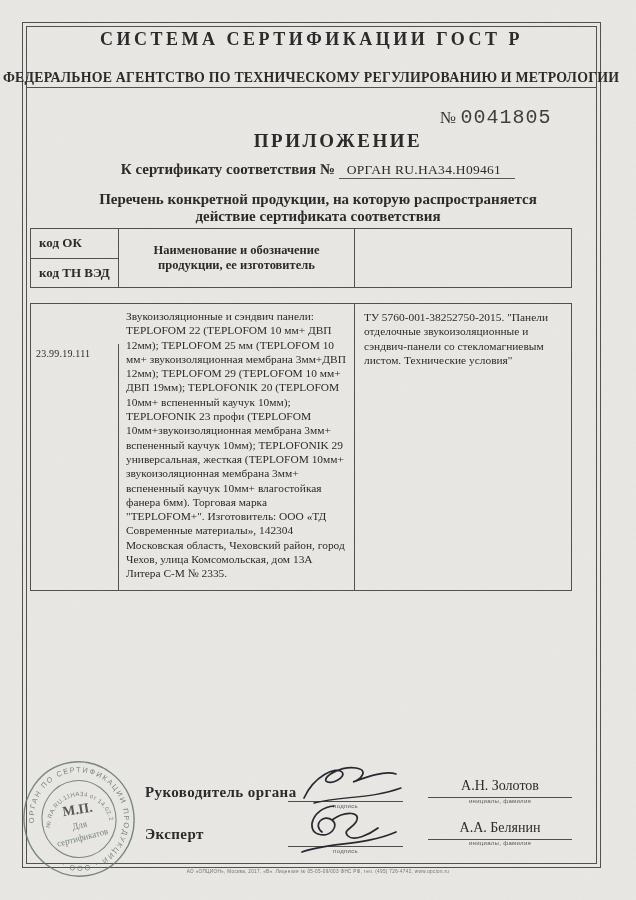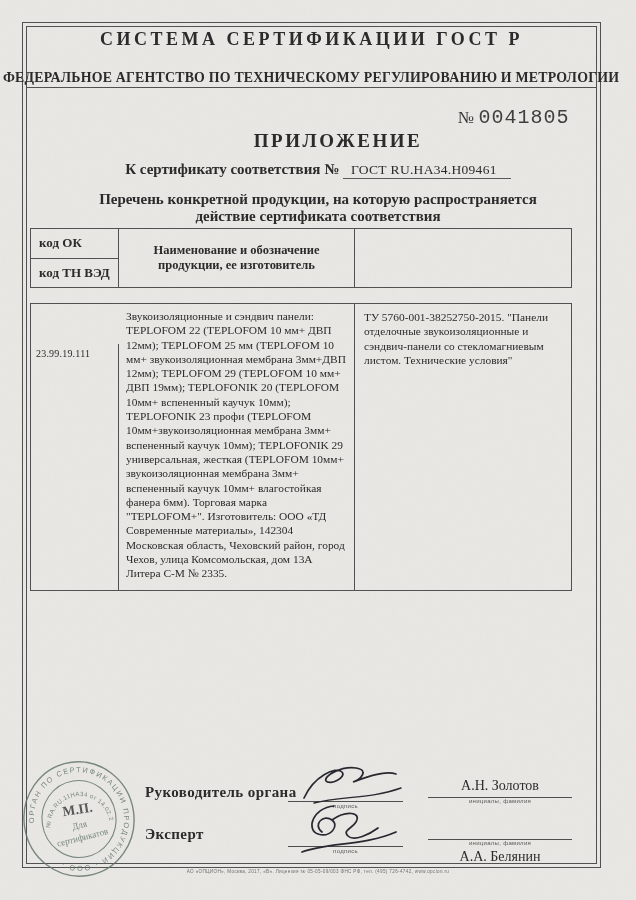--- a/index.html
+++ b/index.html
@@ -24,21 +24,21 @@
   }
   
   .header-box{
     position:absolute;left:0;top:0;right:0;height:60px;
     border-bottom:1.6px solid var(--line);
     display:flex;flex-direction:column;justify-content:center;align-items:center;gap:20px;
   }
   .system-title{font-weight:bold;font-size:18px;letter-spacing:3.5px;white-space:nowrap;}
   .agency-title{font-weight:bold;font-size:13.6px;letter-spacing:.2px;white-space:nowrap;transform:scaleX(1.02);}
   
-  .blank-number{left:440px;top:106px;font-size:17px;white-space:nowrap;color:#323232;margin-left:18px;}
+  .blank-number{left:440px;top:106px;font-size:17px;white-space:nowrap;color:#323232;}
   .blank-number .digits{font-family:"Liberation Mono","DejaVu Sans Mono",monospace;font-size:20px;letter-spacing:1px;color:#3a3a3a;}
   
   .appendix-title{left:0;right:0;top:130px;text-align:center;font-weight:bold;font-size:19px;letter-spacing:2.5px;padding-left:40px;}
   .cert-line{left:0;right:0;top:161px;text-align:center;font-weight:bold;font-size:15px;}
   .cert-number{font-weight:normal;font-size:13.5px;border-bottom:1px solid #555;padding:0 14px 1px 8px;letter-spacing:.3px;}
   .scope{left:0;right:0;text-align:center;font-weight:bold;font-size:15px;}
   .scope1{top:191px;} .scope2{top:208px;}
   
   .tbl{border:1.4px solid var(--line);}
   .tbl-header{left:30px;top:228px;width:540px;height:58px;display:flex;}
@@ -54,21 +54,21 @@
   .code-cell{padding:4px 10px 0 5px;font-size:10px;letter-spacing:.2px;margin-top:40px;}
   .product-cell{padding:5px 6px 0 7px;font-size:11.4px;line-height:14.3px;text-align:left;}
   .doc-cell{padding:6px 10px 0 9px;font-size:11.4px;line-height:14.3px;}
   
   .role{left:145px;font-weight:bold;font-size:15px;letter-spacing:.4px;}
   .role1{top:784px;} .role2{top:826px;}
   .sig-line{border-bottom:1px solid #4a4a4a;}
   .sline1{left:288px;top:783px;width:115px;height:18px;}
   .sline2{left:288px;top:828px;width:115px;height:18px;}
   .nline1{left:428px;top:778px;width:144px;height:18px;text-align:center;font-size:14px;}
-  .nline2{left:428px;top:820px;width:144px;height:18px;text-align:center;font-size:14px;margin-top:29px;}
+  .nline2{left:428px;top:820px;width:144px;height:18px;text-align:center;font-size:14px;}
   .tiny-caption{font-size:6px;color:#555;text-align:center;letter-spacing:.3px;font-family:"Liberation Sans",sans-serif;}
   .cap-s1{left:288px;top:803px;width:115px;}
   .cap-n1{left:428px;top:798px;width:144px;}
   .cap-s2{left:288px;top:848px;width:115px;}
   .cap-n2{left:428px;top:840px;width:144px;}
   .sig-svg{pointer-events:none;}
   .sig1{left:296px;top:762px;}
   .sig2{left:294px;top:800px;}
   
   .stamp{left:12px;top:750px;opacity:.82;transform:rotate(-9deg) scaleY(1.04);}
@@ -94,21 +94,21 @@
 
   <div class="abs blank-number">
     <span>№</span>
     <span class="digits">0041805</span>
   </div>
 
   <div class="abs appendix-title">ПРИЛОЖЕНИЕ</div>
 
   <div class="abs cert-line">
     <span>К сертификату соответствия №</span>
-    <span class="cert-number">ГОСТ RU.НА34.Н09461</span>
+    <span class="cert-number">ОРГАН RU.НА34.Н09461</span>
   </div>
 
   <div class="abs scope scope1">Перечень конкретной продукции,  на которую распространяется</div>
   <div class="abs scope scope2">действие сертификата соответствия</div>
 
   <div class="abs tbl tbl-header">
     <div class="c1 c1-head">
       <div class="half top">код ОК</div>
       <div class="half">код ТН ВЭД</div>
     </div>

